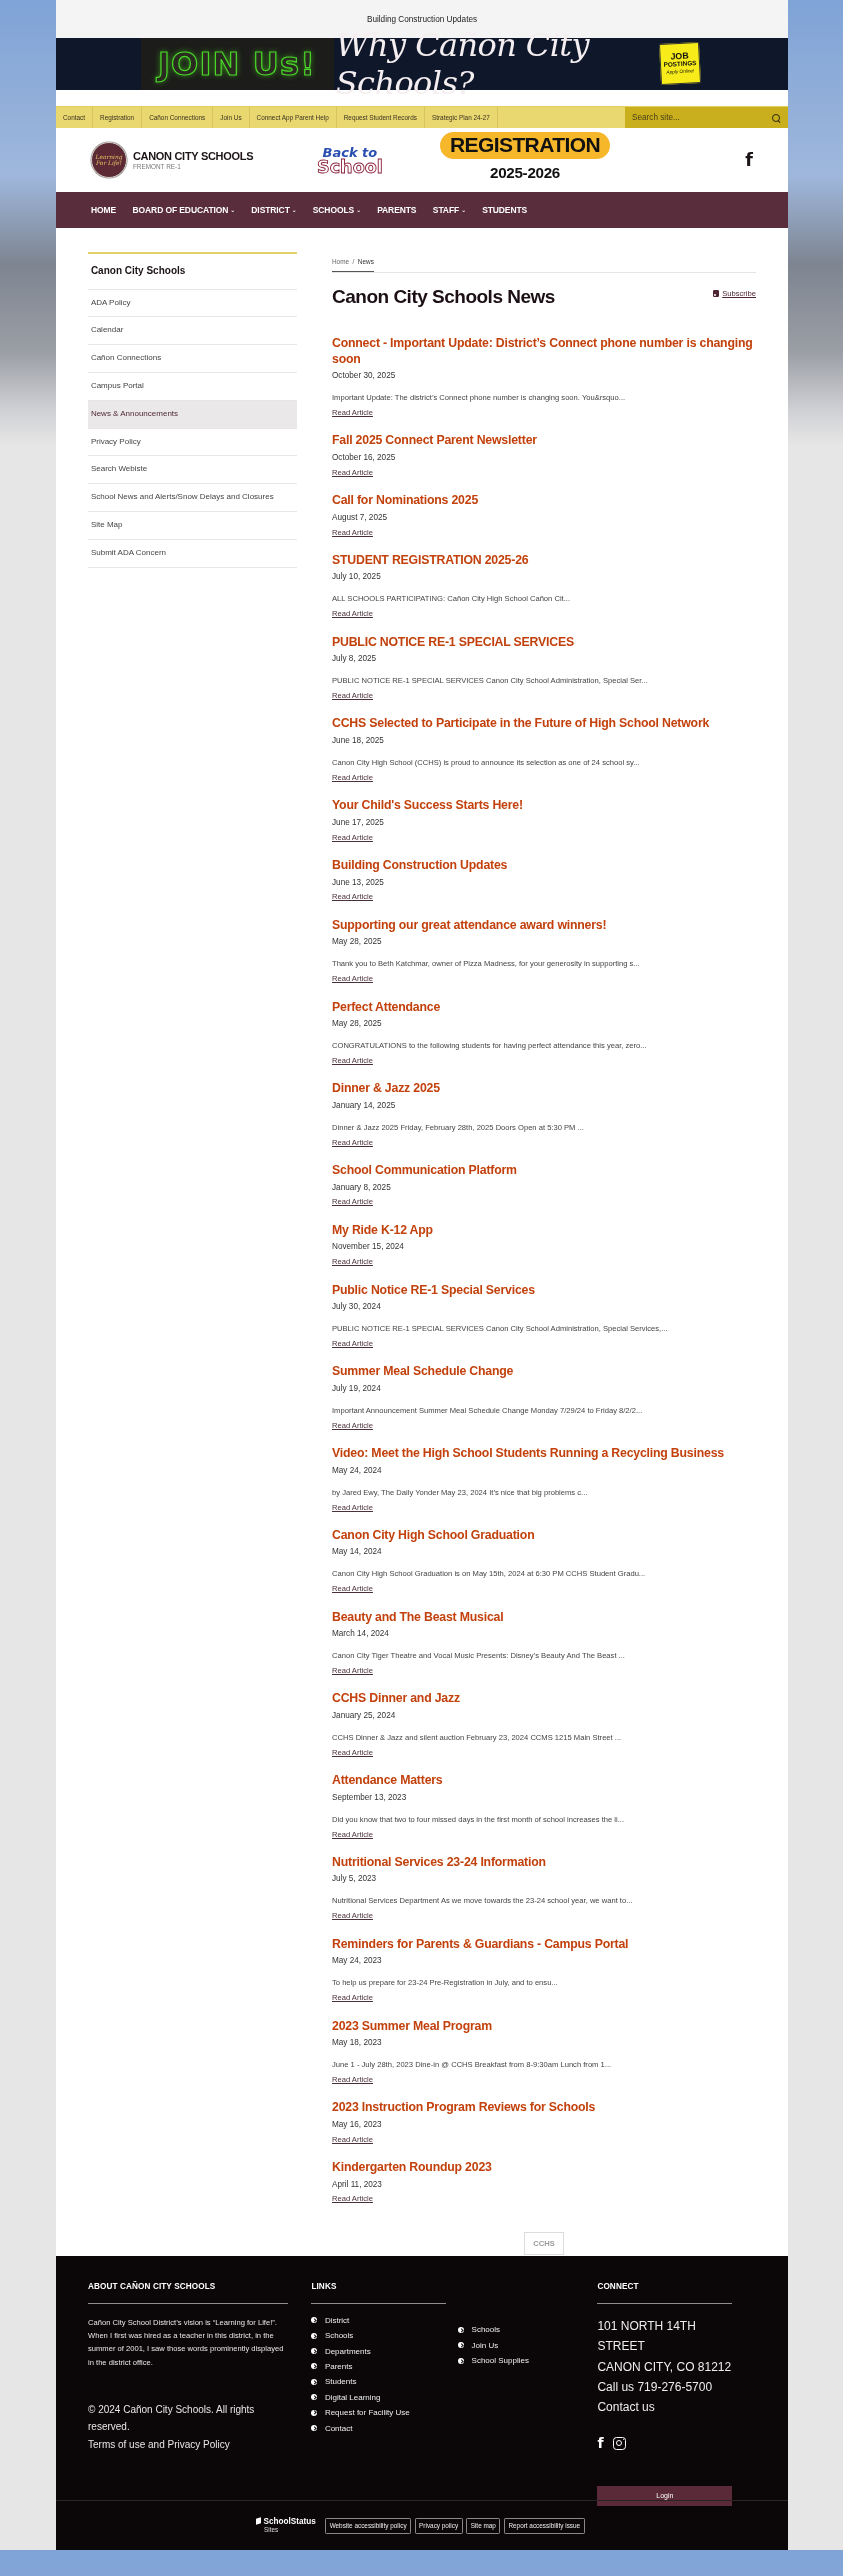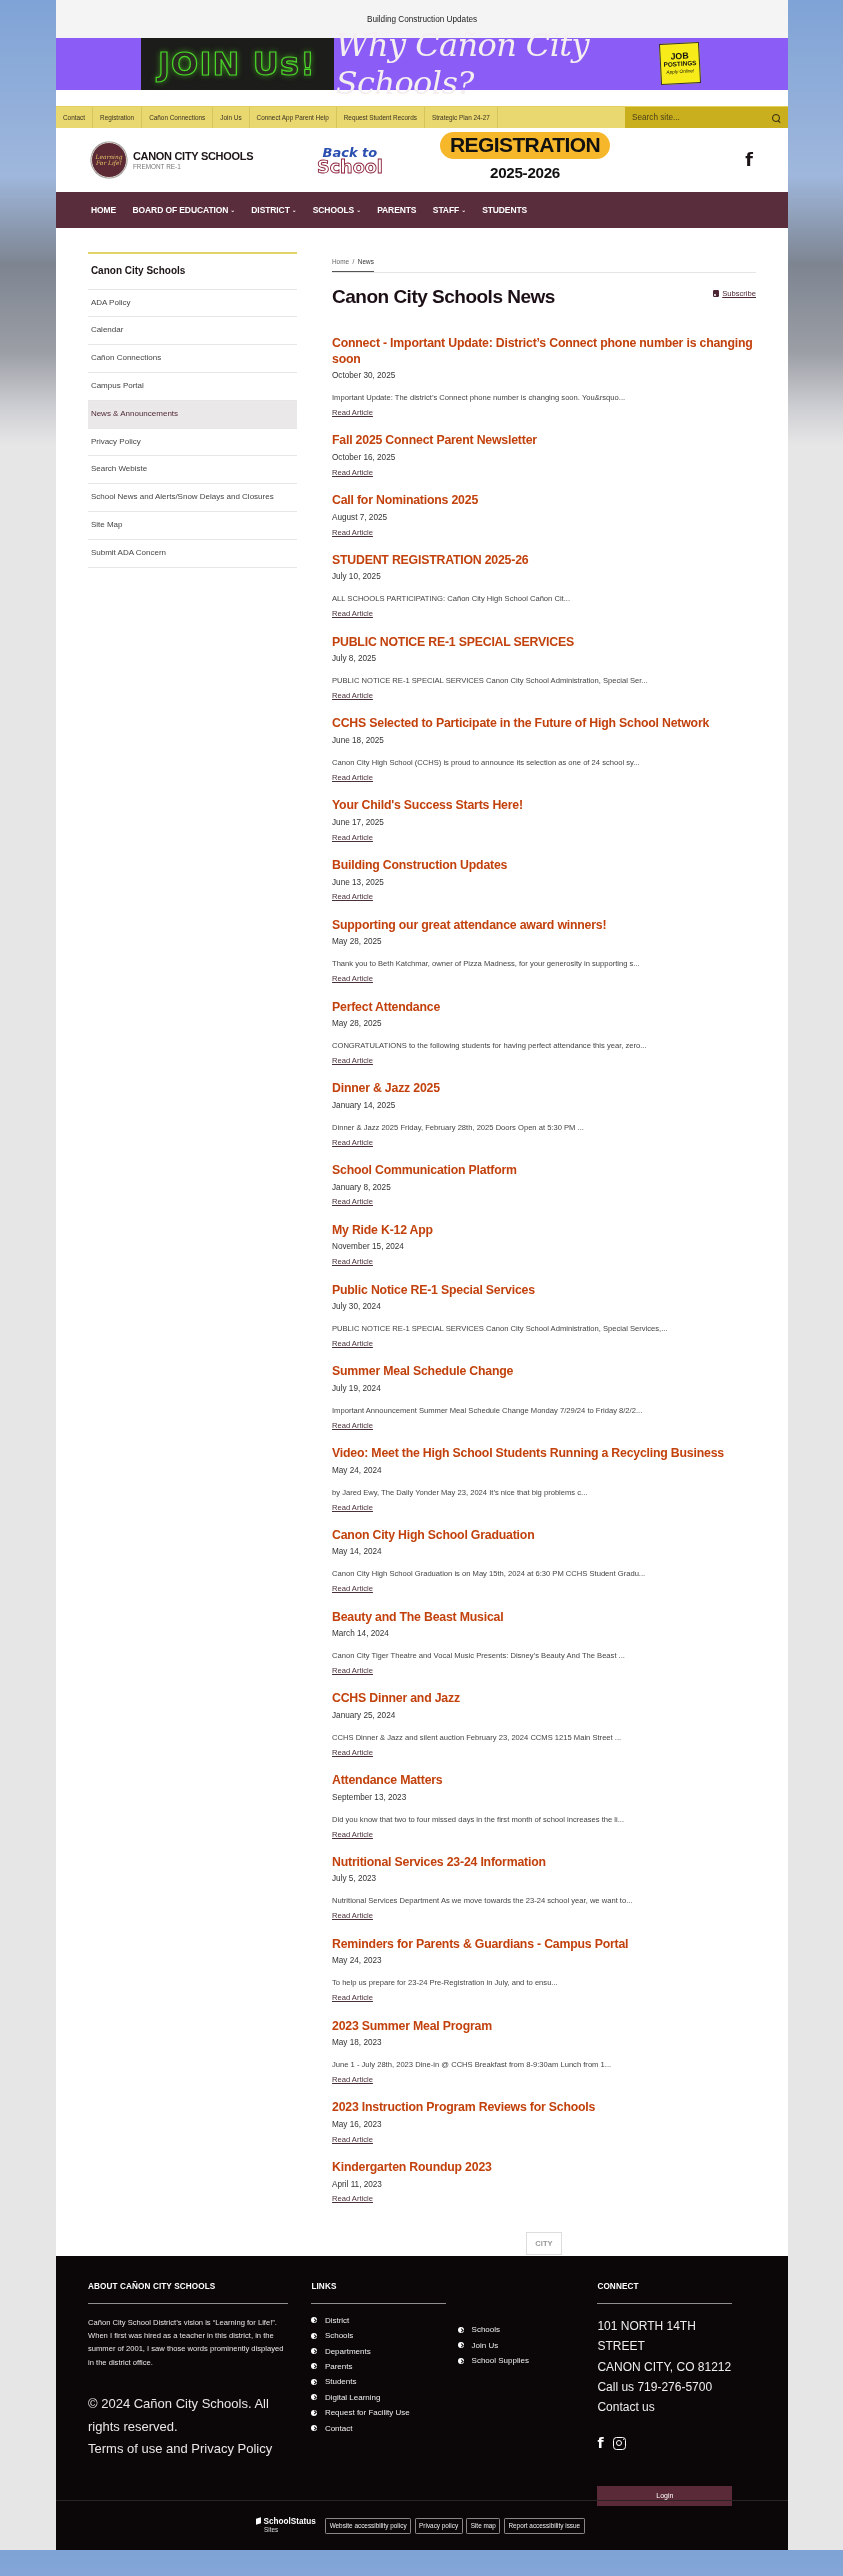--- a/index.html
+++ b/index.html
@@ -22,21 +22,21 @@
   
   .alert-bar {
     height: 38px;
     background: #f4f4f4;
     display: flex; align-items: center; justify-content: center;
     font-size: 8.2px; color: #222;
   }
   
   .banner {
     height: 52px;
-    background: #8b5cf6;
+    background: #0f172a;
     display: flex; align-items: stretch; justify-content: center;
   }
   .banner-inner { display: flex; width: 563px; }
   .banner-join {
     width: 193px; background: #1c1c1a;
     display: flex; align-items: center; justify-content: center;
     font-family: "DejaVu Sans", sans-serif; font-size: 32px; font-weight: bold;
     color: #2a2a20; -webkit-text-stroke: 1.2px #4ad62a; letter-spacing: 1.2px;
     text-shadow: 0 0 5.9px #3c9a1c;
   }
@@ -184,21 +184,21 @@
   .footer-cols { display: flex; }
   .footer-col h4 {
     font-size: 8.2px; font-weight: bold; letter-spacing: 0.1px; padding-bottom: 11.7px;
     border-bottom: 0.6px solid #8f8f8f; margin-bottom: 11.7px; color: #fff;
   }
   .fc-about { width: 200px; margin-right: 23.4px; }
   .fc-links { width: 135px; }
   .fc-links2 { width: 151px; padding-top: 43px; padding-left: 11.7px; }
   .fc-connect { width: 135px; }
   .footer-about { font-size: 7.6px; line-height: 1.75; color: #e8e5e6; }
-  .footer-copy { font-size: 13px; line-height: 1.75; margin-top: 24px; color: #e8e5e6; }
+  .footer-copy { font-size: 10px; line-height: 1.75; margin-top: 32px; color: #e8e5e6; }
   .flink { display: flex; align-items: center; font-size: 8px; color: #eee; text-decoration: none; margin-bottom: 6.4px; }
   .flink-bullet {
     width: 5.9px; height: 5.9px; border-radius: 50%; background: #fff; margin-right: 7.6px; position: relative; flex: none;
   }
   .flink-bullet::after {
     content: ""; position: absolute; left: 1.8px; top: 1.8px; width: 1.8px; height: 1.8px;
     border-right: 0.9px solid #0b0709; border-bottom: 0.9px solid #0b0709; transform: rotate(-45deg);
   }
   .connect-line { font-size: 12px; line-height: 1.7; color: #eee; }
   .social { display: flex; align-items: center; margin-top: 17.6px; }
@@ -362,21 +362,21 @@
           <article class="article"><a class="article-title" href="#">CCHS Dinner and Jazz</a><div class="article-date">January 25, 2024</div><div class="article-excerpt">CCHS Dinner &amp; Jazz and silent auction February 23, 2024 CCMS 1215 Main Street ...</div><a class="read-more" href="#">Read Article</a></article>
           <article class="article"><a class="article-title" href="#">Attendance Matters</a><div class="article-date">September 13, 2023</div><div class="article-excerpt">Did you know that two to four missed days in the first month of school increases the li...</div><a class="read-more" href="#">Read Article</a></article>
           <article class="article"><a class="article-title" href="#">Nutritional Services 23-24 Information</a><div class="article-date">July 5, 2023</div><div class="article-excerpt">Nutritional Services Department As we move towards the 23-24 school year, we want to...</div><a class="read-more" href="#">Read Article</a></article>
           <article class="article"><a class="article-title" href="#">Reminders for Parents &amp; Guardians - Campus Portal</a><div class="article-date">May 24, 2023</div><div class="article-excerpt">To help us prepare for 23-24 Pre-Registration in July, and to ensu...</div><a class="read-more" href="#">Read Article</a></article>
           <article class="article"><a class="article-title" href="#">2023 Summer Meal Program</a><div class="article-date">May 18, 2023</div><div class="article-excerpt">June 1 - July 28th, 2023 Dine-in @ CCHS Breakfast from 8-9:30am Lunch from 1...</div><a class="read-more" href="#">Read Article</a></article>
           <article class="article"><a class="article-title" href="#">2023 Instruction Program Reviews for Schools</a><div class="article-date">May 16, 2023</div><a class="read-more" href="#">Read Article</a></article>
           <article class="article"><a class="article-title" href="#">Kindergarten Roundup 2023</a><div class="article-date">April 11, 2023</div><a class="read-more" href="#">Read Article</a></article>
         </div>
 
       <div class="pager">
-        <button class="pager-next">CITY</button>
+        <button class="pager-next">CCHS</button>
       </div>
     </main>
   </div>
 
   <footer class="footer">
     <div class="footer-cols">
       <div class="footer-col fc-about">
         <h4>ABOUT CAÑON CITY SCHOOLS</h4>
         <p class="footer-about">Cañon City School District’s vision is “Learning for Life!”.  When I first was hired as a teacher in this district, in the summer of 2001, I saw those words prominently displayed in the district office.</p>
         <p class="footer-copy">

